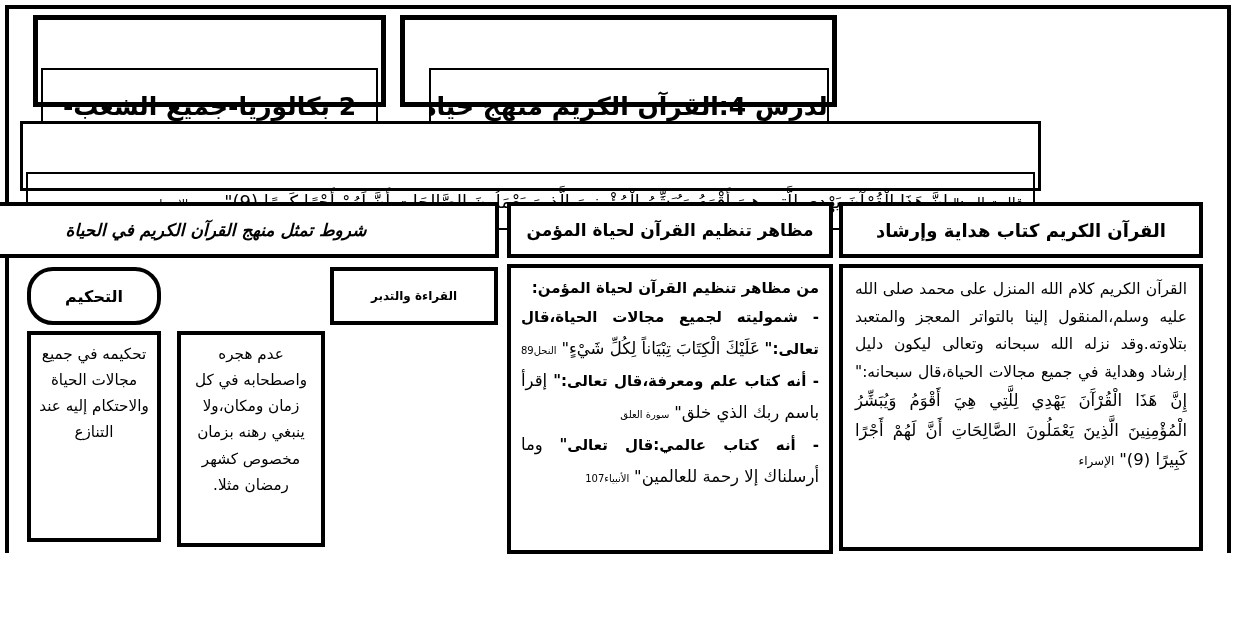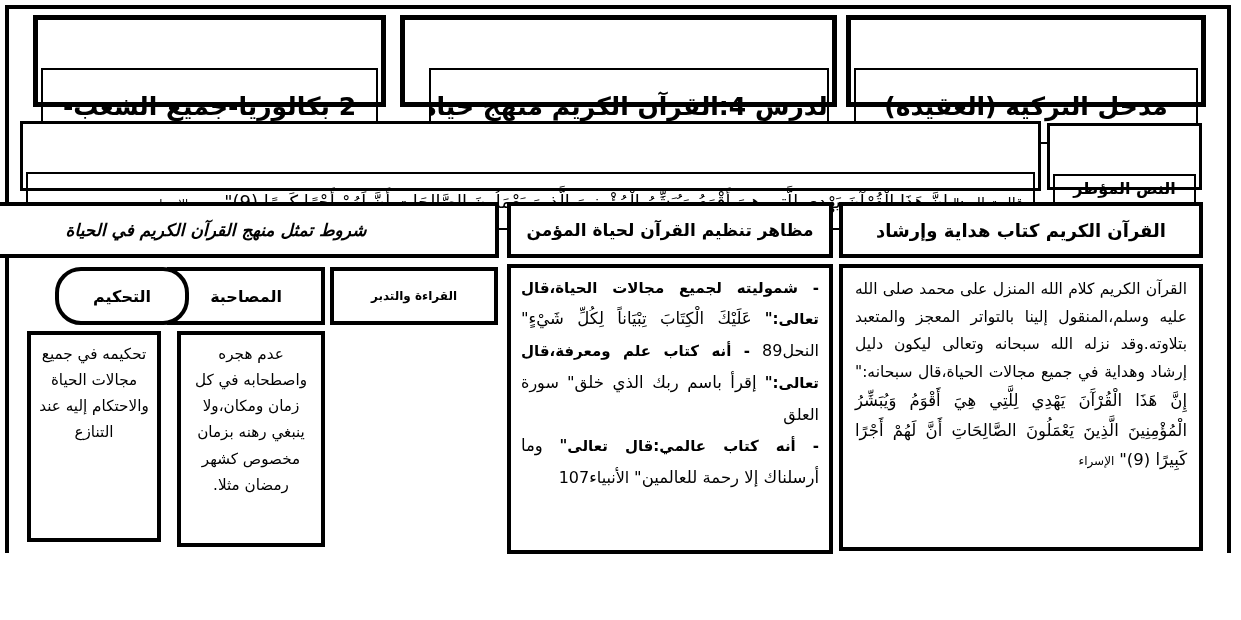--- a/index.html
+++ b/index.html
@@ -21,58 +21,45 @@
   .verse-line{white-space:nowrap;padding:0 10px;}
   .v-intro{font-size:14.5px;}
   .v-quran{font-size:18px;}
   .v-src{font-size:11.5px;}
   .bodytext{font-size:15.5px;line-height:1.78;text-align:justify;padding:8px 12px;}
   .q-span{font-size:16.5px;}
   .src-span{font-size:12px;}
   .midbody{padding:6px 10px;font-size:15px;line-height:1.95;}
   .midbody .bld{font-weight:bold;}
   .midbody .q{font-size:16.5px;}
-  .midbody .s{font-size:16px;}
+  .midbody .s{font-size:10px;}
   .mid-intro{font-weight:bold;text-align:right;}
   .mflow{margin:0;text-align:justify;}
   .subbody{font-size:15.2px;line-height:1.72;text-align:center;padding:6px 6px;}
 </style>
 </head>
 <body>
 
 <div class="page">
 
   <div class="abs frame"></div>
 
-  <div class="abs dbox" style="right:35px;top:15px;width:360px;height:92px;">
-    <div class="inner">
-      <span class="titletext">مدخل التزكية (العقيدة)</span>
-    </div>
-  </div>
 
   <div class="abs dbox" style="right:404px;top:15px;width:437px;height:92px;padding-left:24px;">
     <div class="inner">
       <span class="titletext">الدرس 4:القرآن الكريم منهج حياة</span>
     </div>
   </div>
 
   <div class="abs dbox" style="right:855px;top:15px;width:353px;height:92px;">
     <div class="inner">
       <span class="titletext">2 بكالوريا-جميع الشعب-</span>
     </div>
   </div>
 
-  <div class="abs dbox-thin" style="right:39px;top:123px;width:155px;height:67px;">
-    <div class="inner">
-      <div class="labeltext">
-        <div>النص المؤطر</div>
-        <div>للدرس</div>
-      </div>
-    </div>
-  </div>
 
   <div class="abs dbox-thin" style="right:200px;top:121px;width:1021px;height:70px;">
     <div class="inner" style="justify-content:flex-start;">
       <div class="verse-line">
         <span class="v-intro">قال تعالى:"</span>
         <span class="v-quran">إِنَّ هَذَا الْقُرْآَنَ يَهْدِي لِلَّتِي هِيَ أَقْوَمُ وَيُبَشِّرُ الْمُؤْمِنِينَ الَّذِينَ يَعْمَلُونَ الصَّالِحَاتِ أَنَّ لَهُمْ أَجْرًا كَبِيرًا (9)"</span>
         <span class="v-src">سورة الإسراء</span>
       </div>
     </div>
   </div>
@@ -89,41 +76,39 @@
     <span class="headtext">شروط تمثل منهج القرآن الكريم في الحياة</span>
   </div>
 
   <div class="abs sbox bodytext" style="right:38px;top:264px;width:364px;height:287px;">
     <span>القرآن الكريم كلام الله المنزل على محمد صلى الله عليه وسلم،المنقول إلينا بالتواتر المعجز والمتعبد بتلاوته.وقد نزله الله سبحانه وتعالى ليكون دليل إرشاد وهداية في جميع مجالات الحياة،قال سبحانه:"</span>
     <span class="q-span">إِنَّ هَذَا الْقُرْآَنَ يَهْدِي لِلَّتِي هِيَ أَقْوَمُ وَيُبَشِّرُ الْمُؤْمِنِينَ الَّذِينَ يَعْمَلُونَ الصَّالِحَاتِ أَنَّ لَهُمْ أَجْرًا كَبِيرًا (9)"</span>
     <span class="src-span">الإسراء</span>
   </div>
 
   <div class="abs sbox midbody" style="right:408px;top:264px;width:326px;height:290px;">
+    <div class="mid-intro">من مظاهر تنظيم القرآن لحياة المؤمن:</div>
     <p class="mflow">
       <span class="bld">- شموليته لجميع مجالات الحياة،قال تعالى:"</span>
       <span class="q">عَلَيْكَ الْكِتَابَ تِبْيَاناً لِكُلِّ شَيْءٍ"</span>
       <span class="s">النحل89</span>
       <span class="bld">- أنه كتاب علم ومعرفة،قال تعالى:"</span>
       <span class="q">إقرأ باسم ربك الذي خلق"</span>
       <span class="s">سورة العلق</span>
       <br>
       <span class="bld">- أنه كتاب عالمي:قال تعالى"</span>
       <span class="q">وما أرسلناك إلا رحمة للعالمين"</span>
       <span class="s">الأنبياء107</span>
     </p>
   </div>
 
   <div class="abs sbox hbox" style="right:743px;top:267px;width:168px;height:58px;">
     <span class="headtext" style="font-size:12px;">القراءة والتدبر</span>
   </div>
-  <div class="abs sbox hbox" style="right:916px;top:267px;width:158px;height:58px;">
-    <span class="headtext" style="font-size:16px;">المصاحبة</span>
-  </div>
-  <div class="abs sbox hbox" style="right:1052px;top:267px;width:134px;height:58px;border-radius:26px;">
+  <div class="abs sbox hbox" style="right:1080px;top:267px;width:134px;height:58px;border-radius:26px;">
     <span class="headtext" style="font-size:16px;">التحكيم</span>
   </div>
 
   <div class="abs sbox subbody" style="right:916px;top:331px;width:148px;height:216px;">
     <span>عدم هجره واصطحابه في كل زمان ومكان،ولا ينبغي رهنه بزمان مخصوص كشهر رمضان مثلا.</span>
   </div>
   <div class="abs sbox subbody" style="right:1080px;top:331px;width:134px;height:211px;margin-left:24px;">
     <span>تحكيمه في جميع مجالات الحياة والاحتكام إليه عند التنازع</span>
   </div>
 

